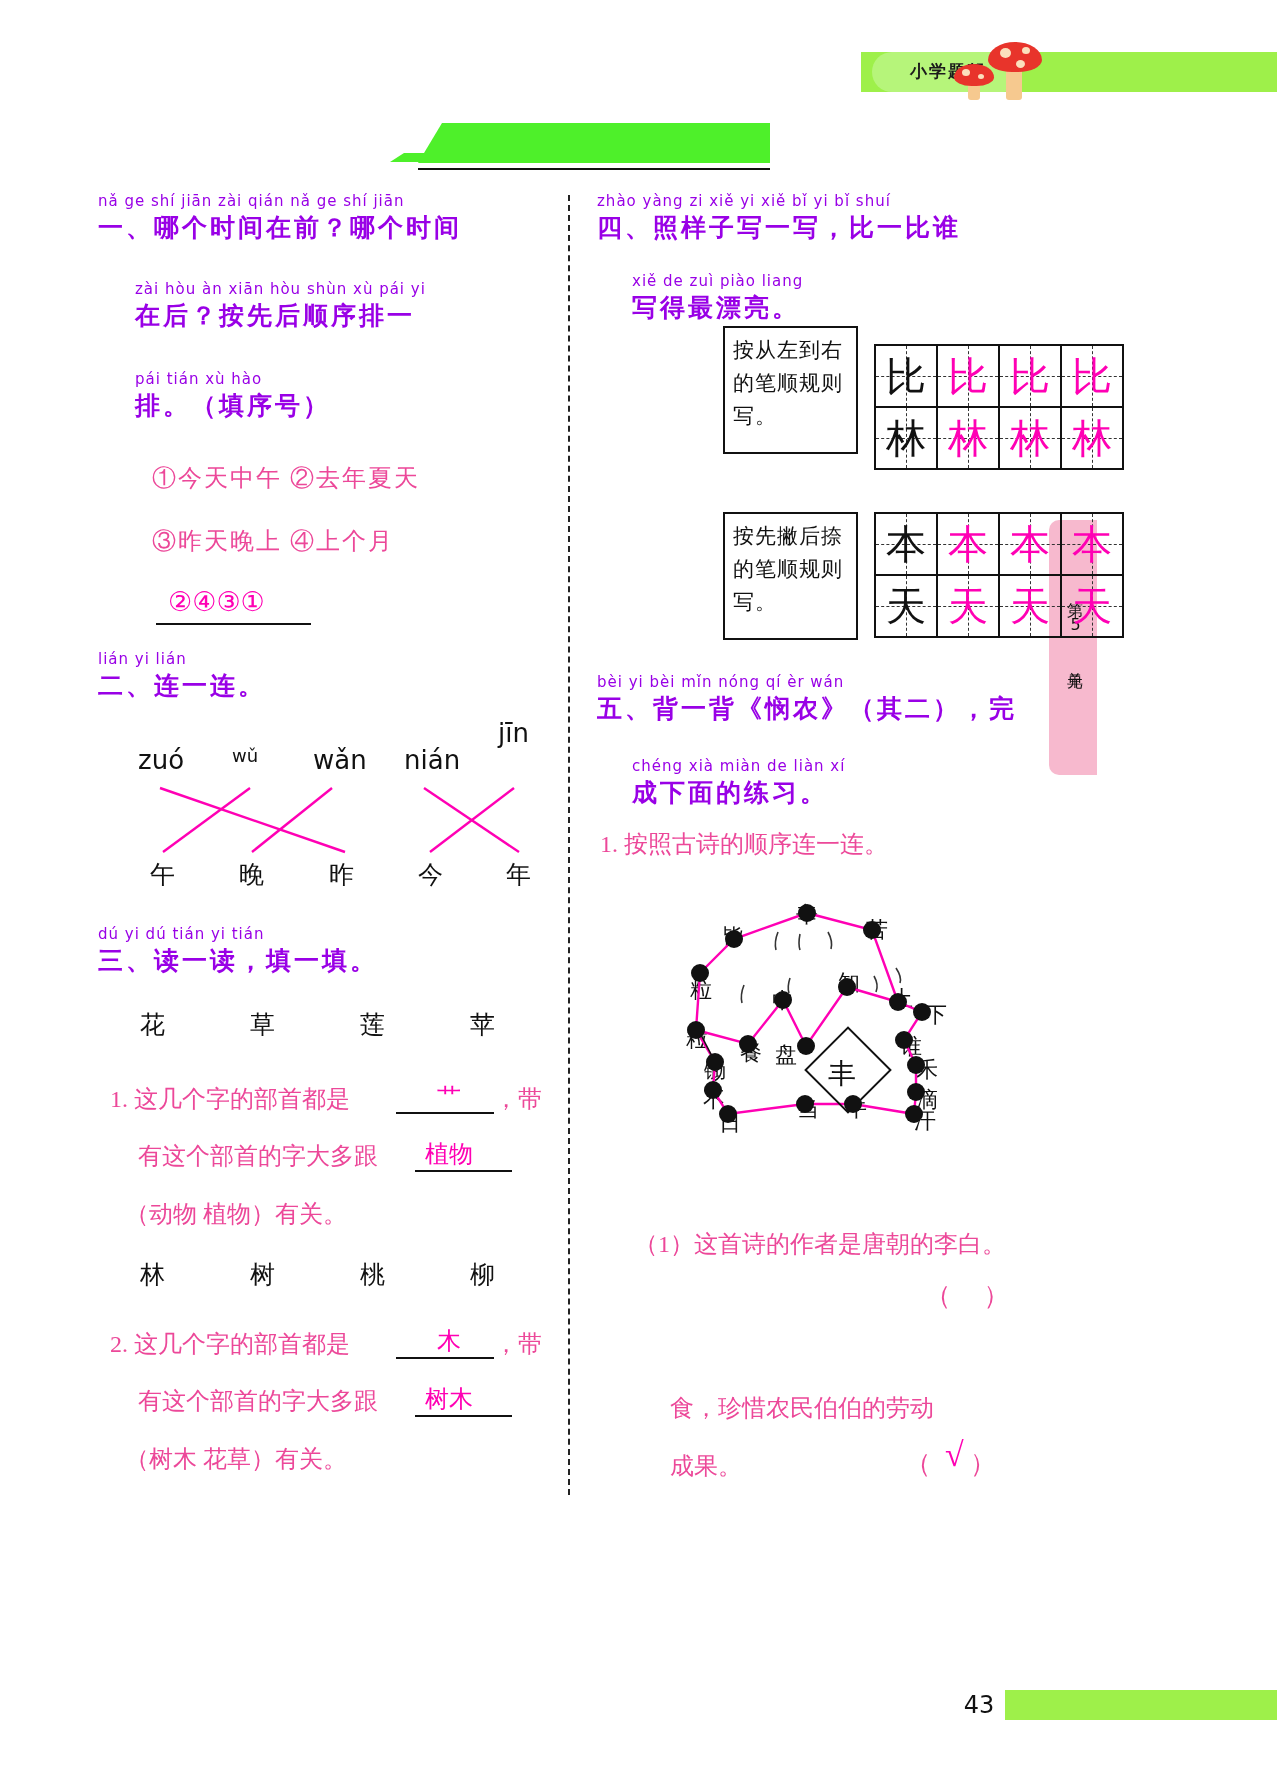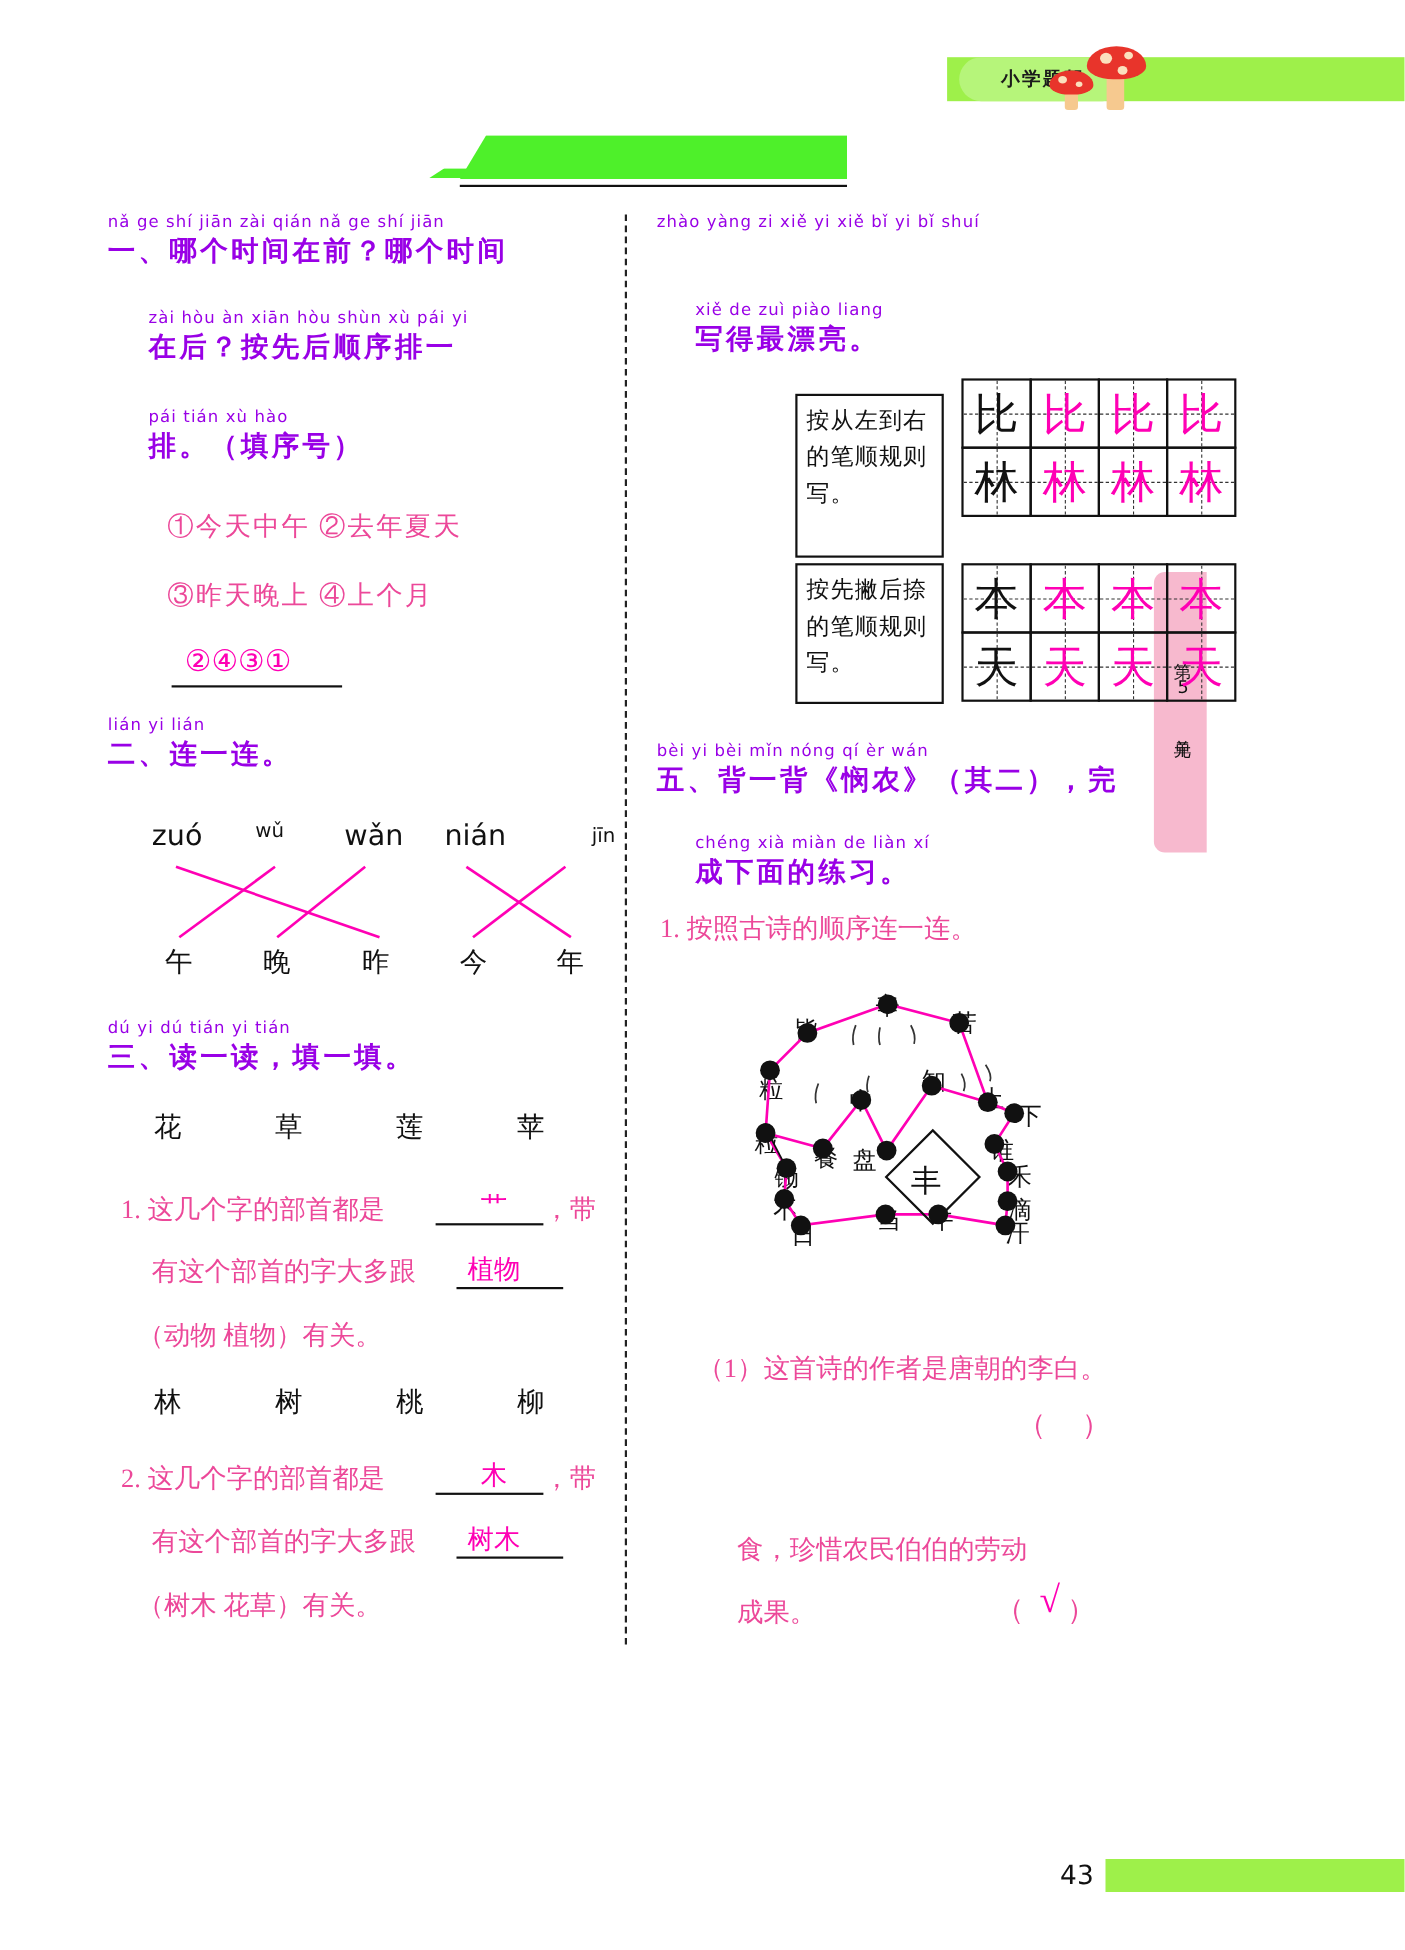--- a/index.html
+++ b/index.html
@@ -188,21 +188,21 @@
 
   <div class="ruby" style="left:98px;top:650px;">
     <span class="py">lián  yi  lián</span>
     <span class="hz">二、连一连。</span>
   </div>
 
   <div class="hz-plain" style="left:138px;top:745px;font-family:'DejaVu Sans',sans-serif;font-size:26px;">zuó</div>
   <div class="hz-plain" style="left:232px;top:745px;font-family:'DejaVu Sans',sans-serif;font-size:18px;">wǔ</div>
   <div class="hz-plain" style="left:313px;top:745px;font-family:'DejaVu Sans',sans-serif;font-size:26px;">wǎn</div>
   <div class="hz-plain" style="left:404px;top:745px;font-family:'DejaVu Sans',sans-serif;font-size:26px;">nián</div>
-  <div class="hz-plain" style="left:498px;top:749px;font-family:'DejaVu Sans',sans-serif;font-size:18px;margin-left:40px;">jīn</div>
+  <div class="hz-plain" style="left:498px;top:718px;font-family:'DejaVu Sans',sans-serif;font-size:26px;">jīn</div>
 
   <div class="hz-plain" style="left:150px;top:858px;">午</div>
   <div class="hz-plain" style="left:239px;top:858px;">晚</div>
   <div class="hz-plain" style="left:329px;top:858px;">昨</div>
   <div class="hz-plain" style="left:418px;top:858px;">今</div>
   <div class="hz-plain" style="left:506px;top:858px;">年</div>
 
   <div class="ruby" style="left:98px;top:925px;">
     <span class="py">dú  yi  dú    tián  yi  tián</span>
     <span class="hz">三、读一读，填一填。</span>
@@ -235,27 +235,28 @@
   <div class="hz-hand" style="left:494px;top:1328px;">，带</div>
 
   <div class="hz-hand" style="left:138px;top:1385px;">有这个部首的字大多跟</div>
   <div class="ans" style="left:425px;top:1383px;">树木</div>
   <div class="blank-line" style="left:415px;top:1415px;width:97px;"></div>
 
   <div class="hz-hand" style="left:125px;top:1443px;">（树木  花草）有关。</div>
 
   <div class="ruby" style="left:597px;top:192px;">
     <span class="py">zhào yàng zi  xiě  yi  xiě    bǐ  yi  bǐ  shuí</span>
+    <span class="hz">四、照样子写一写，比一比谁</span>
   </div>
   <div class="ruby" style="left:632px;top:272px;">
     <span class="py">xiě de zuì piào liang</span>
     <span class="hz">写得最漂亮。</span>
   </div>
 
-  <div class="tzg-desc" style="left:723px;top:358px;width:135px;height:149px;">按从左到右的笔顺规则写。</div>
+  <div class="tzg-desc" style="left:723px;top:326px;width:135px;height:128px;">按从左到右的笔顺规则写。</div>
 
   <div class="tzg-row" style="left:874px;top:344px;">
     <div class="tzg-cell">
         <span class="tzg-ch black">比</span>
       </div>
     <div class="tzg-cell">
         <span class="tzg-ch pink">比</span>
       </div>
     <div class="tzg-cell">
         <span class="tzg-ch pink">比</span>

